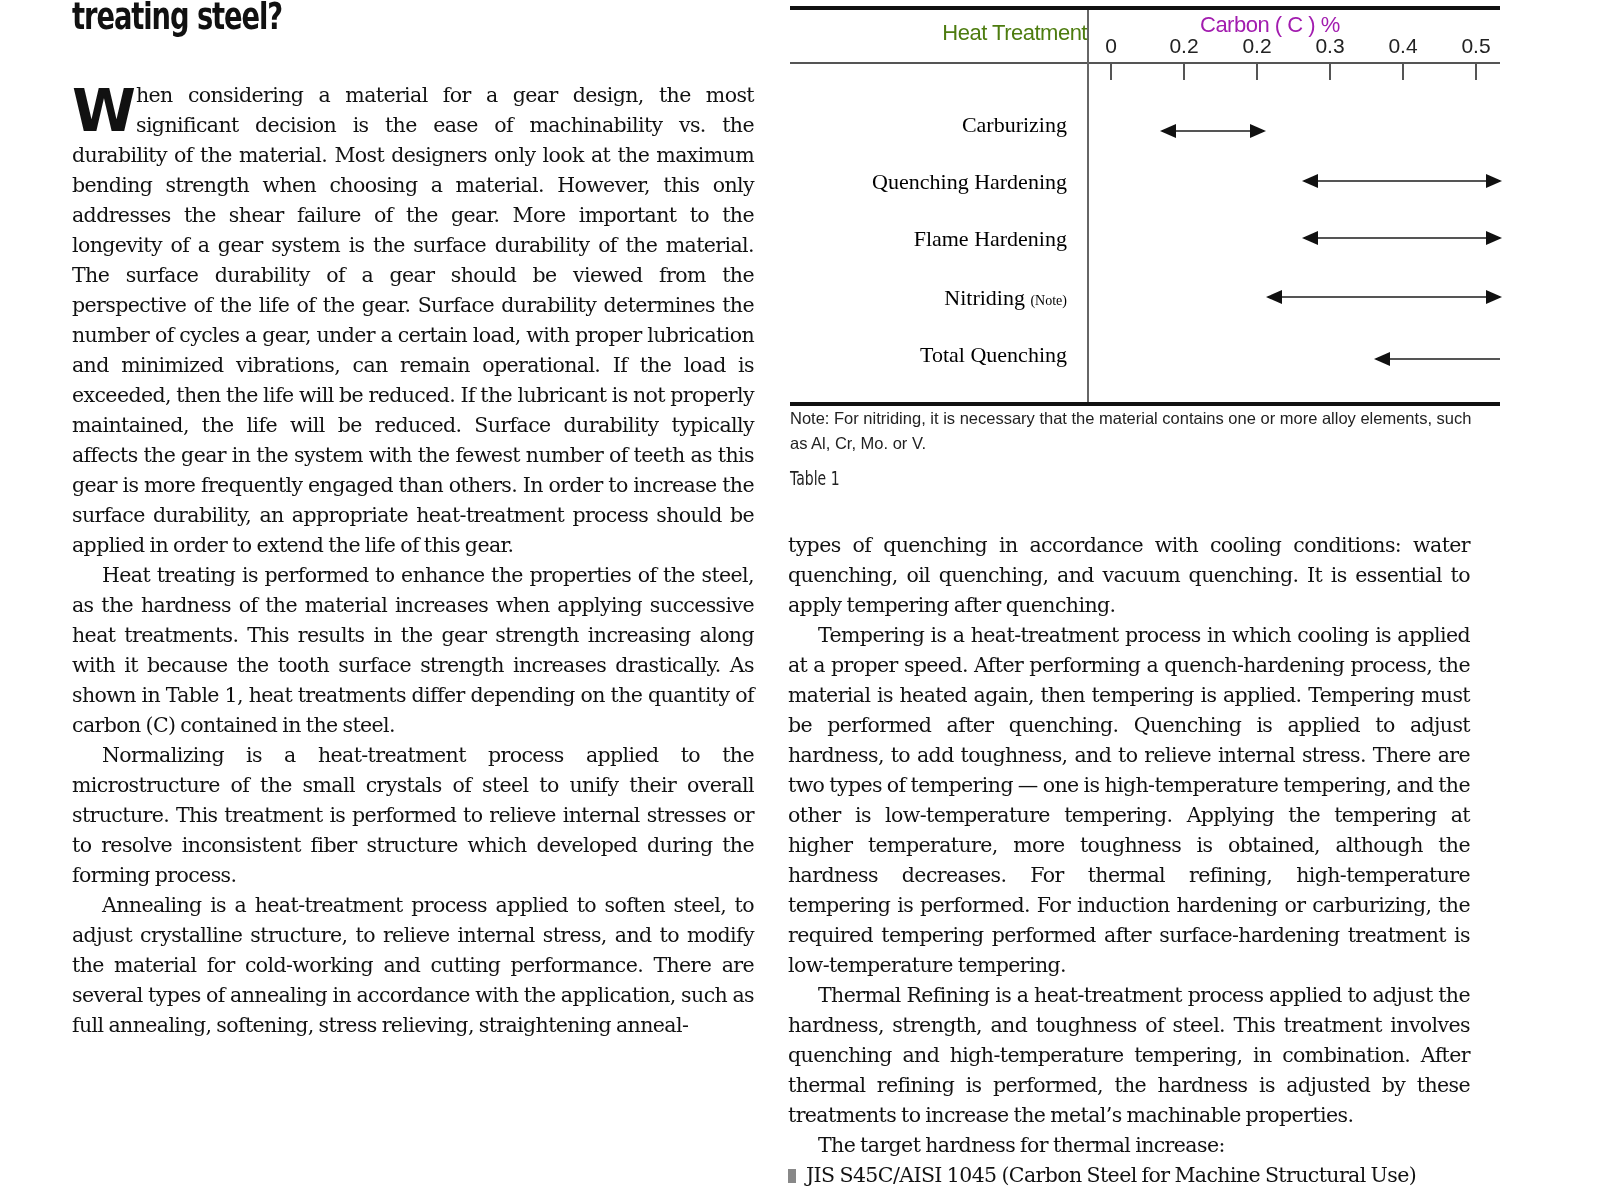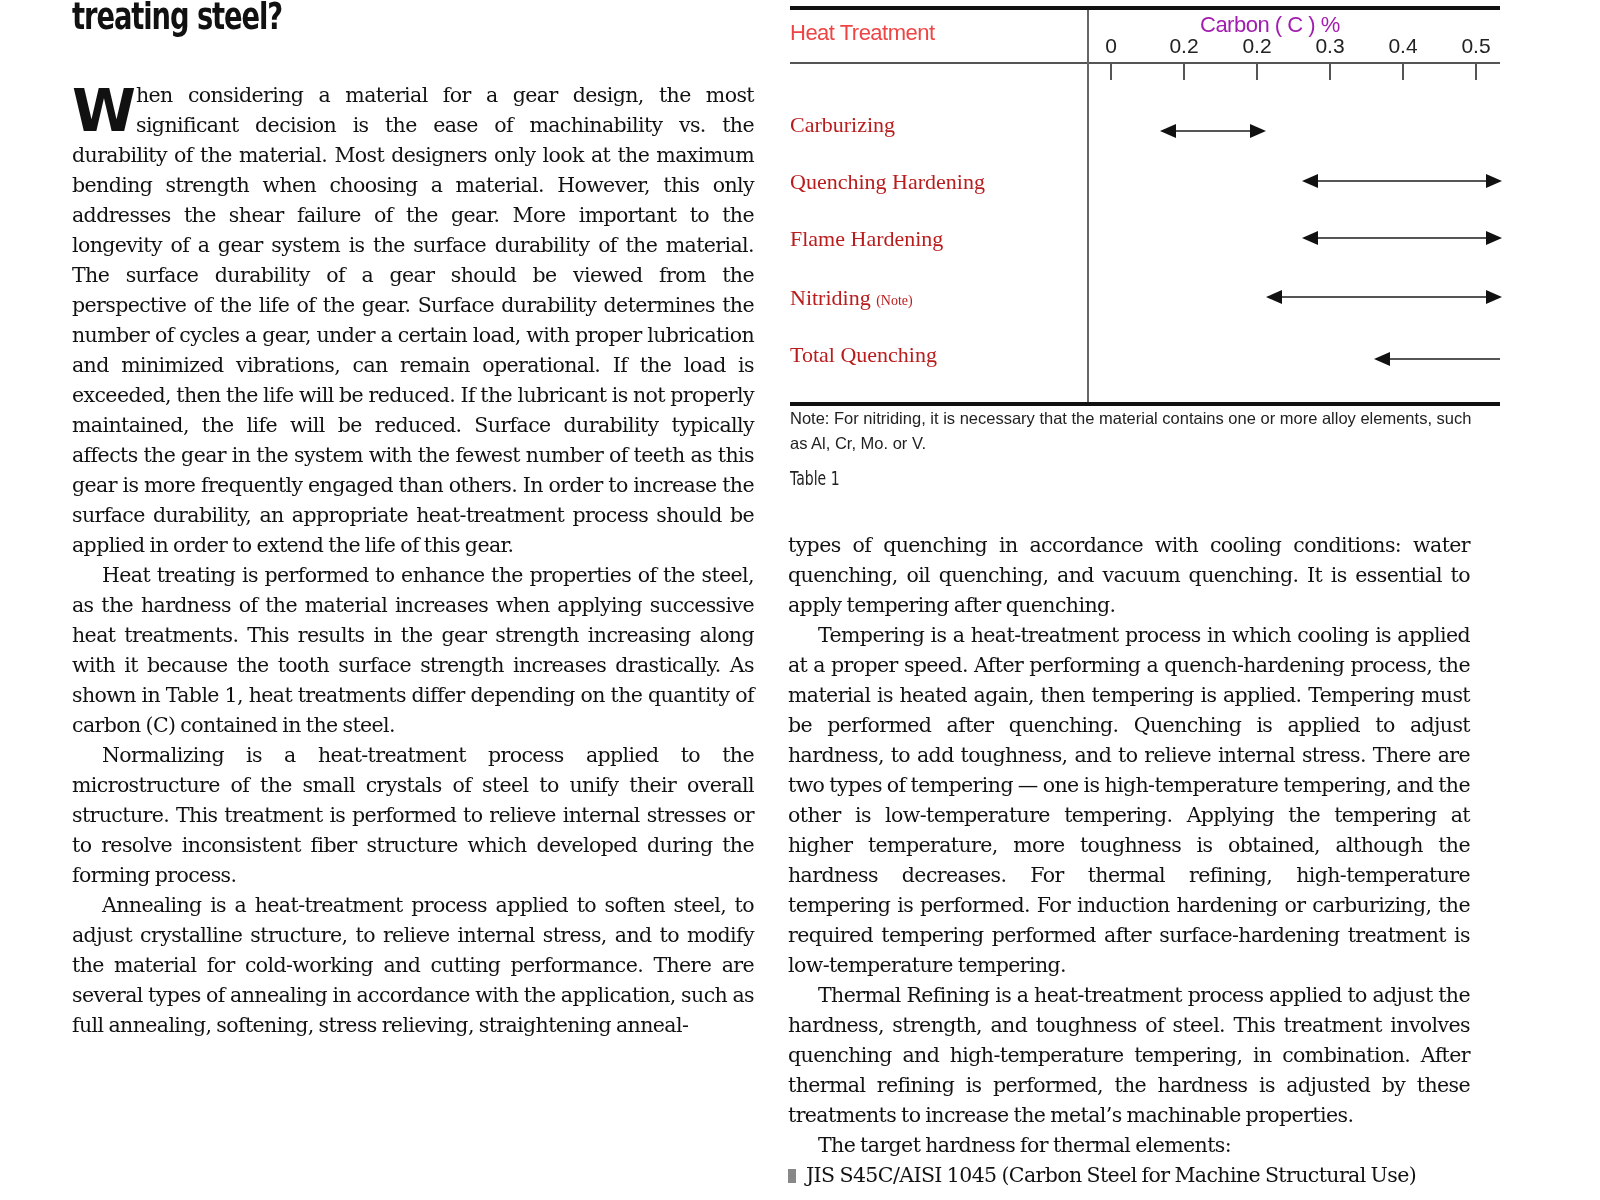--- a/index.html
+++ b/index.html
@@ -34,37 +34,37 @@
     position: absolute; left: 0; top: 9px; width: 8px; height: 14px; background: #888;
   }
 
   
   .table1 { position: absolute; left: 790px; top: 6px; width: 710px; height: 400px; }
   .rule-top { position: absolute; left: 0; top: 0; width: 710px; height: 4px; background: #111; }
   .rule-head { position: absolute; left: 0; top: 56px; width: 710px; height: 2px; background: #555; }
   .rule-bot { position: absolute; left: 0; top: 396px; width: 710px; height: 4px; background: #111; }
   .vdiv { position: absolute; left: 297px; top: 4px; width: 2px; height: 392px; background: #666; }
   .th-label {
-    position: absolute; left: 0; width: 297px; top: 14px; text-align: left;
-    font-family: "Liberation Sans", "DejaVu Sans", sans-serif; font-size: 22px; color: #ef4444;
+    position: absolute; left: 0; width: 297px; top: 14px; text-align: right;
+    font-family: "Liberation Sans", "DejaVu Sans", sans-serif; font-size: 22px; color: #4d7c0f;
     letter-spacing: -0.5px;
   }
   .axis-title {
     position: absolute; left: 410px; top: 6px;
     font-family: "Liberation Sans", "DejaVu Sans", sans-serif; font-size: 22px; color: #a21caf;
     letter-spacing: -0.5px;
   }
   .tick-label {
     position: absolute; top: 28px; transform: translateX(-50%);
     font-family: "Liberation Sans", "DejaVu Sans", sans-serif; font-size: 21px; color: #222;
   }
   .tick { position: absolute; top: 58px; width: 2px; height: 16px; background: #555; }
   .row-label {
-    position: absolute; left: 0; width: 277px; text-align: left;
-    font-family: "Liberation Serif", "DejaVu Serif", serif; font-size: 22px; color: #b91c1c;
+    position: absolute; left: 0; width: 277px; text-align: right;
+    font-family: "Liberation Serif", "DejaVu Serif", serif; font-size: 22px; color: #000000;
   }
   .row-label .note { font-size: 14px; }
   .arrow { position: absolute; height: 2px; background: #555; }
   .arrow .head-l, .arrow .head-r { position: absolute; top: -6px; width: 0; height: 0; border-top: 7px solid transparent; border-bottom: 7px solid transparent; }
   .arrow .head-l { left: -2px; border-right: 16px solid #111; }
   .arrow .head-r { right: -2px; border-left: 16px solid #111; }
 
   .table-note {
     position: absolute; left: 790px; top: 406px; width: 700px;
     font-family: Liberation Sans, sans-serif; font-size: 16.5px; line-height: 25px; color: #222;
@@ -137,15 +137,15 @@
   </div>
 </div>
 
 <div class="table-note">Note: For nitriding, it is necessary that the material contains one or more alloy elements, such as Al, Cr, Mo. or V.</div>
 <div class="table-caption">Table 1</div>
 
 <div class="col col-right">
   <p>types of quenching in accordance with cooling conditions: water quenching, oil quenching, and vacuum quenching. It is essential to apply tempering after quenching.</p>
   <p class="indent">Tempering is a heat-treatment process in which cooling is applied at a proper speed. After performing a quench-hardening process, the material is heated again, then tempering is applied. Tempering must be performed after quenching. Quenching is applied to adjust hardness, to add toughness, and to relieve internal stress. There are two types of tempering — one is high-temperature tempering, and the other is low-temperature tempering. Applying the tempering at higher temperature, more toughness is obtained, although the hardness decreases. For thermal refining, high-temperature tempering is performed. For induction hardening or carburizing, the required tempering performed after surface-hardening treatment is low-temperature tempering.</p>
   <p class="indent">Thermal Refining is a heat-treatment process applied to adjust the hardness, strength, and toughness of steel. This treatment involves quenching and high-temperature tempering, in combination. After thermal refining is performed, the hardness is adjusted by these treatments to increase the metal’s machinable properties.</p>
-  <p class="indent">The target hardness for thermal elements:</p>
+  <p class="indent">The target hardness for thermal increase:</p>
   <p class="bullet-item"><span class="bul"></span><span>JIS S45C/AISI 1045 (Carbon Steel for Machine Structural Use)</span></p>
 </div>
 
 </body></html>

